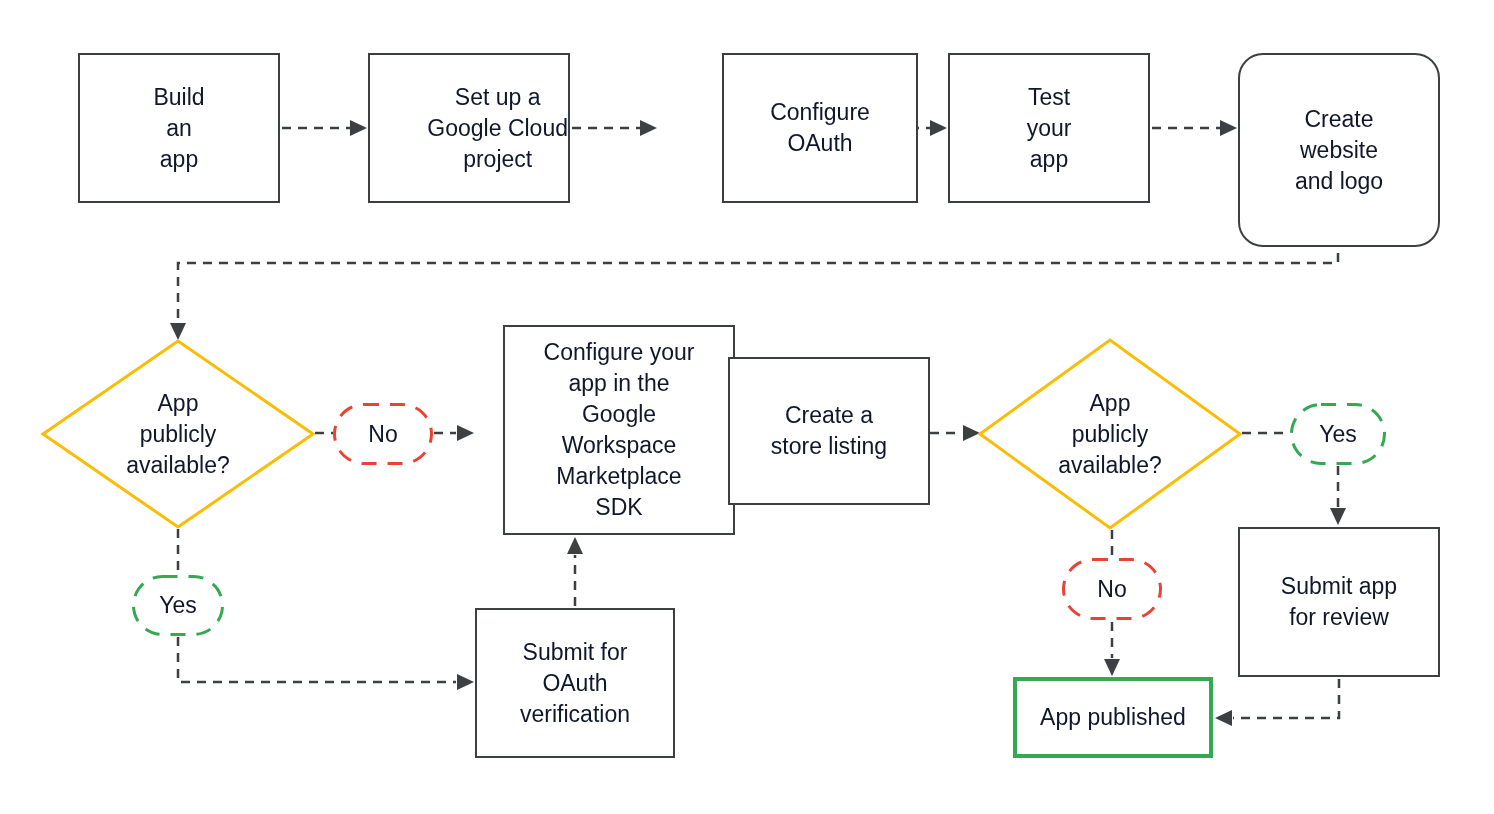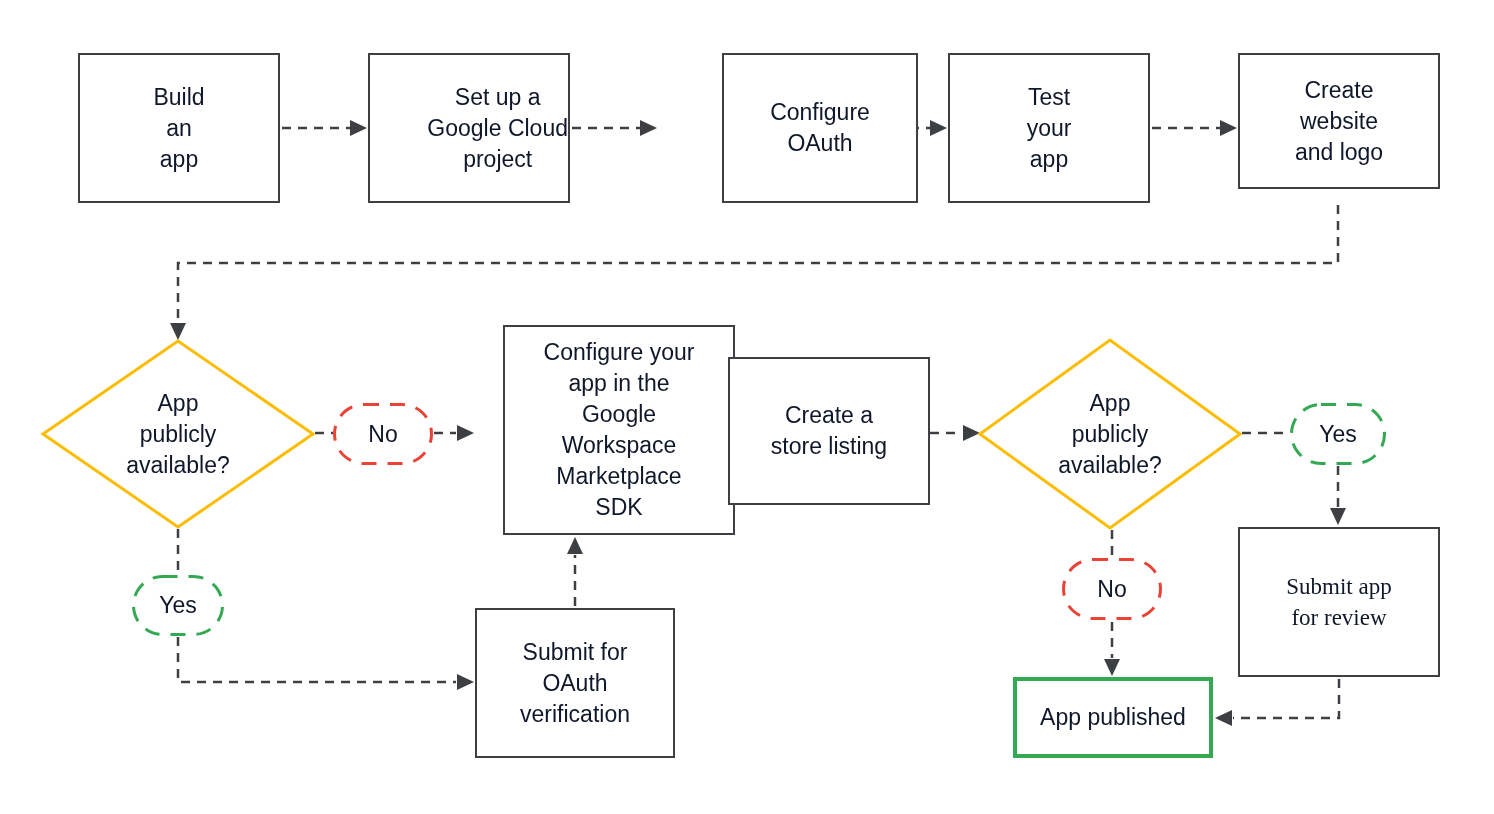--- a/index.html
+++ b/index.html
@@ -119,21 +119,21 @@
   </div>
   <div class="node box" style="left:694px; top:53px; width:196px; height:150px;margin-left:28px;">
     <span class="label">Configure
 OAuth</span>
   </div>
   <div class="node box" style="left:948px; top:53px; width:202px; height:150px;">
     <span class="label">Test
 your
 app</span>
   </div>
-  <div class="node box" style="left:1238px; top:53px; width:202px; height:136px;">
+  <div class="node box" style="left:1238px; top:53px; width:202px; height:194px;border-radius:25px;">
     <span class="label">Create
 website
 and logo</span>
   </div>
 
   <div class="node overlay" style="left:78px; top:386px; width:200px; height:96px;">
     <span class="label">App
 publicly
 available?</span>
   </div>
@@ -166,21 +166,21 @@
   </div>
   <div class="node box" style="left:728px; top:357px; width:202px; height:148px;">
     <span class="label">Create a
 store listing</span>
   </div>
   <div class="node box" style="left:475px; top:608px; width:200px; height:150px;">
     <span class="label">Submit for
 OAuth
 verification</span>
   </div>
-  <div class="node box" style="left:1238px; top:527px; width:202px; height:150px;font-family:Liberation Serif, serif;">
+  <div class="node box" style="left:1238px; top:527px; width:202px; height:150px;">
     <span class="label">Submit app
 for review</span>
   </div>
   <div class="node box published" style="left:1013px; top:677px; width:200px; height:81px;">
     <span class="label">App published</span>
   </div>
 
 </div>
 
 </body></html>

